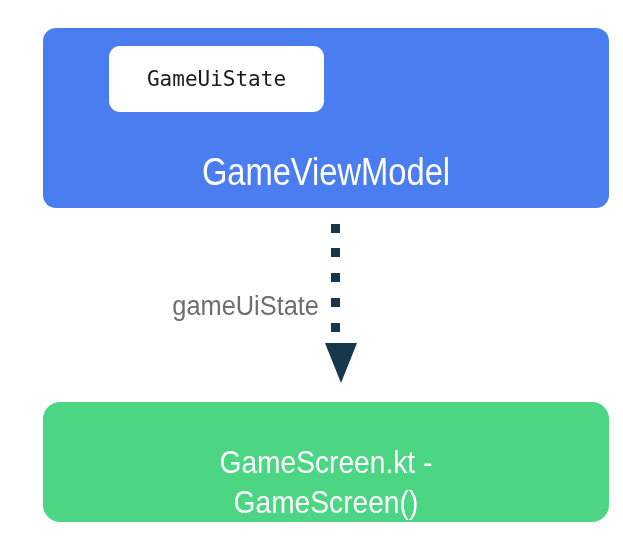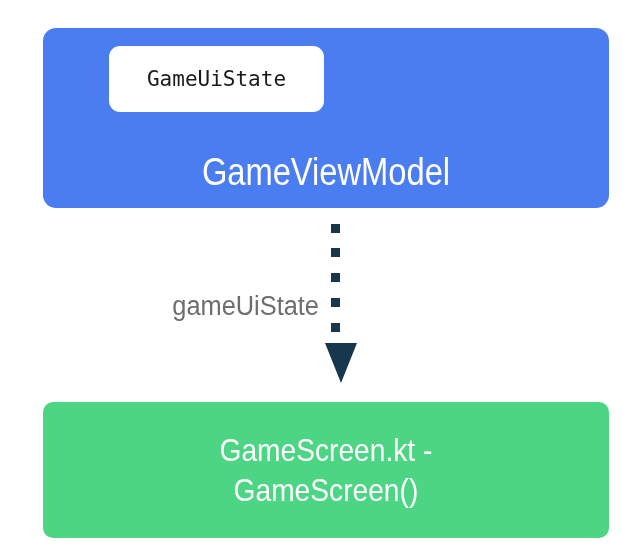--- a/index.html
+++ b/index.html
@@ -113,27 +113,27 @@
     transform: scaleX(0.94);
     transform-origin: right center;
   }
 
   
   .node-screen {
     position: absolute;
     left: 34px;
     top: 402px;
     width: 566px;
-    height: 136px;
+    height: 120px;
     background: #4cd684;
-    border-radius: 10px;
+    border-radius: 17px;
     display: flex;
     flex-direction: column;
     align-items: center;
-    justify-content: center;
+    justify-content: flex-end;
     box-sizing: border-box;
   }
   .node-screen-line {
     font-family: "Liberation Sans", sans-serif;
     font-size: 32px;
     font-weight: 400;
     color: #ffffff;
     line-height: 40px;
     text-align: center;
     transform: scaleX(0.88);

